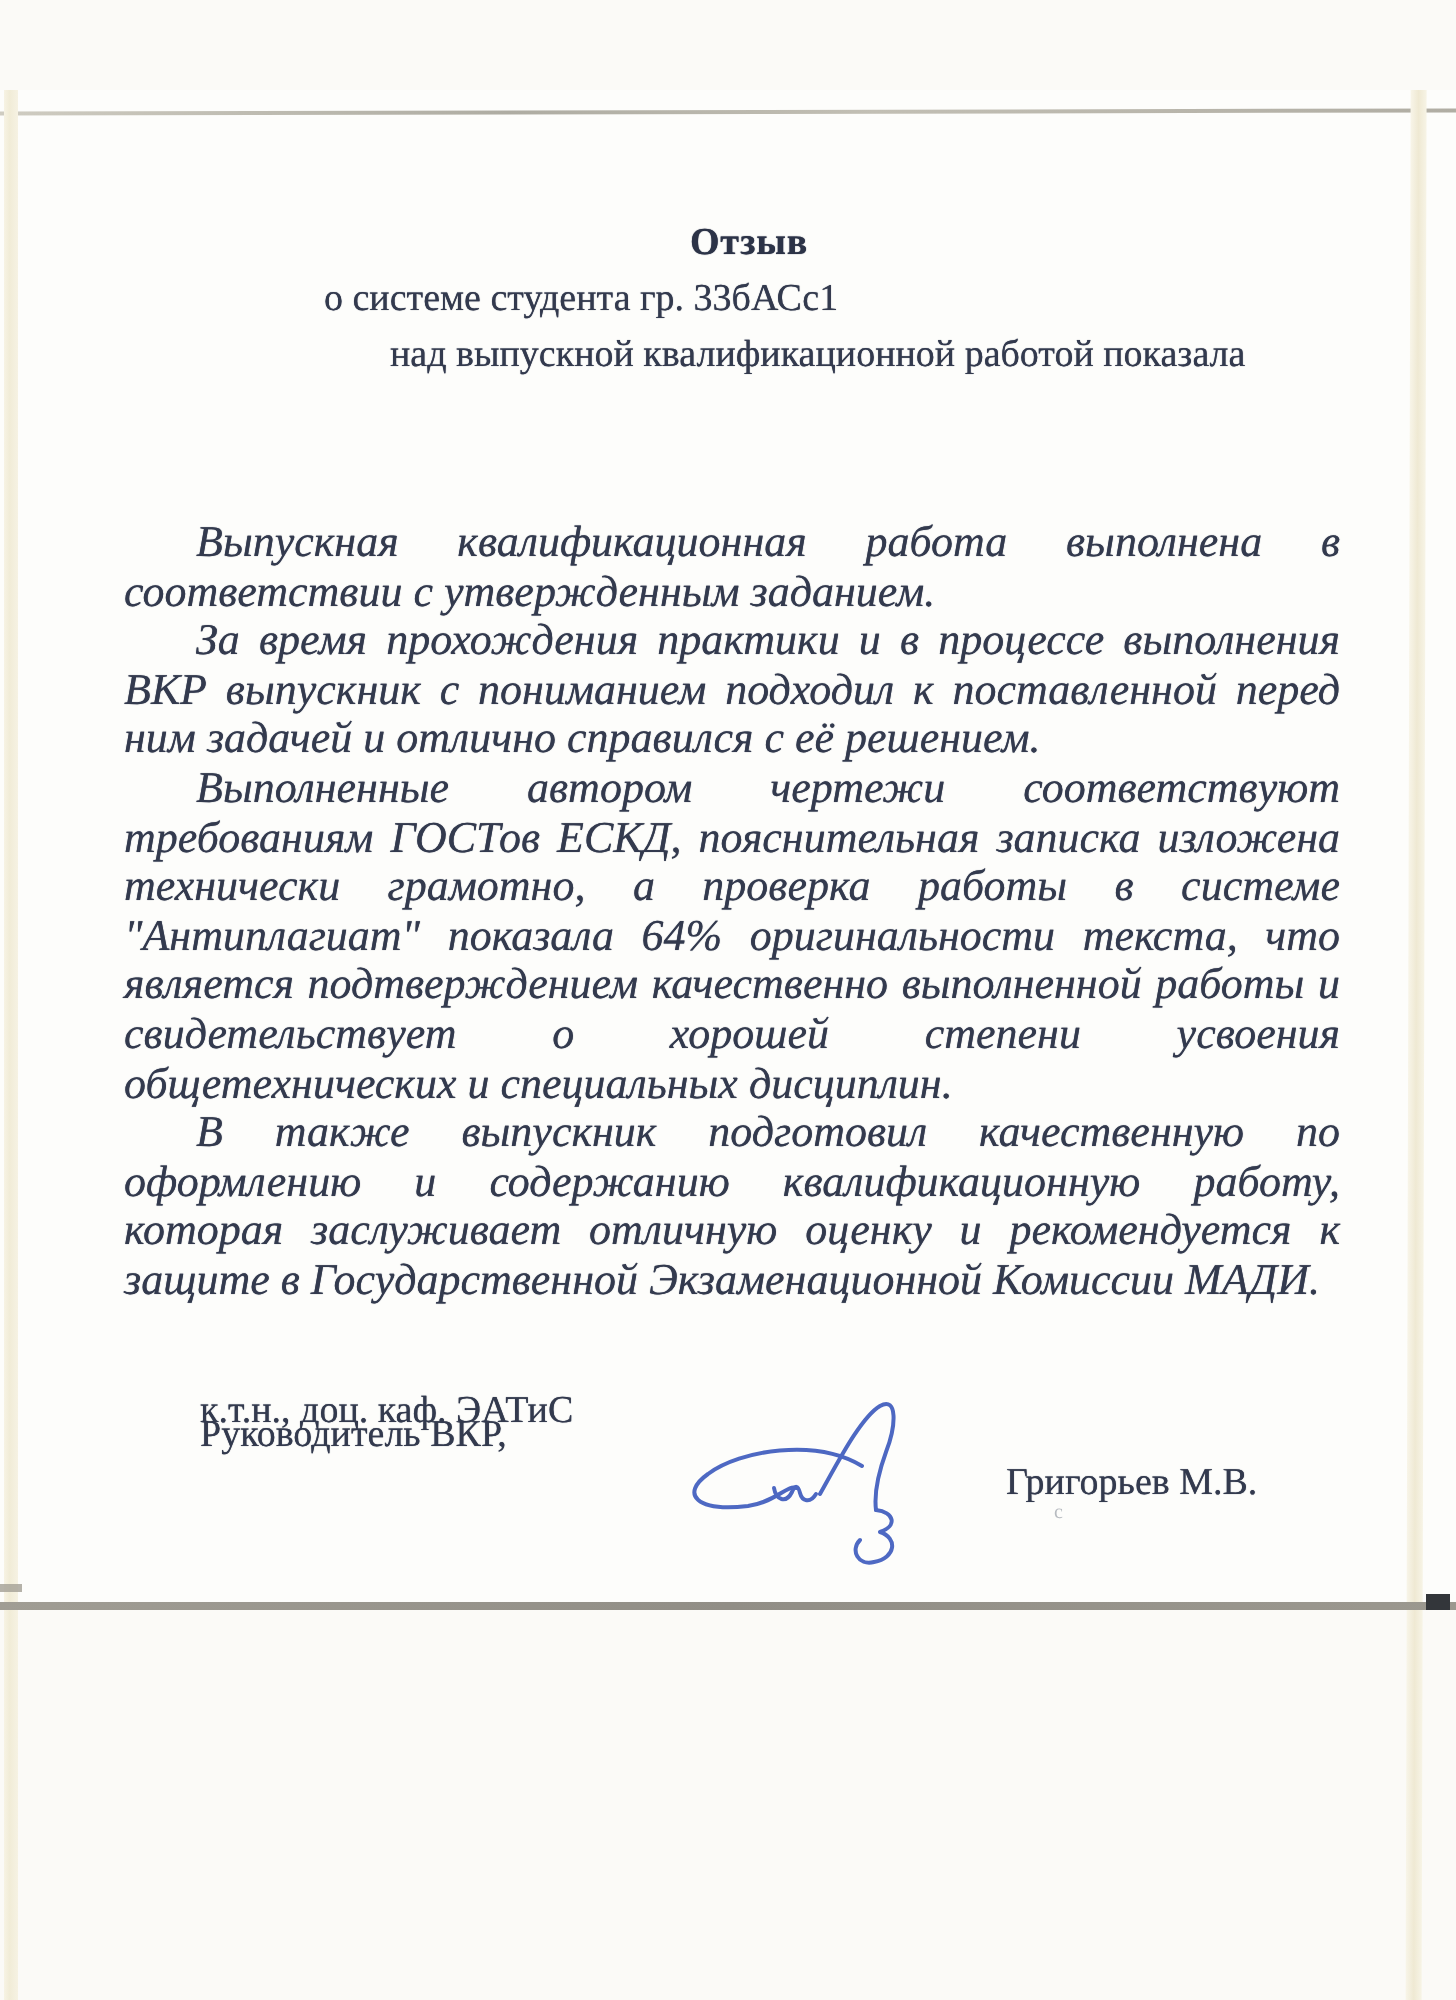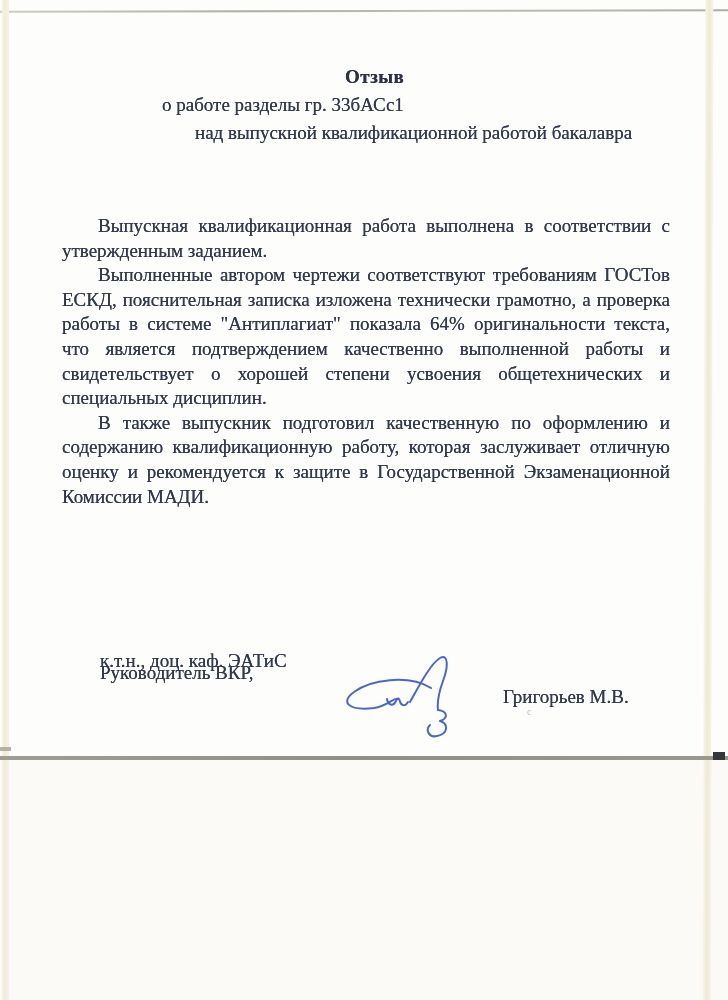--- a/index.html
+++ b/index.html
@@ -11,20 +11,21 @@
   }
   html,body{margin:0;padding:0;}
   body{
     width:728px;height:1000px;overflow:hidden;
     background:#fbfaf7;
     font-family:"Liberation Serif","DejaVu Serif",serif;
   }
   .scan{
     position:relative;width:728px;height:760px;
     background:var(--paper);
+    margin-top:45px;
   }
   
   .edge-top{
     position:absolute;top:10px;left:0;width:728px;height:2px;
     background:linear-gradient(to right,#cfccc1,#aeaca2 35%,#c2bfb4 60%,#b0ada3);
     transform:rotate(-0.12deg);
   }
   .edge-left{
     position:absolute;top:0;left:2px;width:7px;height:1000px;
     background:linear-gradient(to right,#f7f3e4,var(--cream) 40%,#f6f2e3);
@@ -57,22 +58,23 @@
   .sub{
     position:absolute;margin:0;font-size:19px;white-space:nowrap;
     text-shadow:0 0 .4px currentColor;
   }
   .sub-0{top:94px;left:162px;}
   .sub-1{top:122px;left:195px;}
   .sub-2{top:150px;left:161px;}
   .sub-3{top:178px;left:252px;}
   .body-text{
     position:absolute;top:214px;left:62px;width:608px;
-    font-size:19px;line-height:24.6px;text-align:justify;
+    font-size:22px;line-height:24.6px;text-align:justify;
     text-shadow:0 0 .4px currentColor;
+    font-style:italic;
   }
   .body-text p{margin:0;text-indent:36px;}
   .sig-role{
     position:absolute;left:100px;margin:0;font-size:19px;white-space:nowrap;
     text-shadow:0 0 .4px currentColor;
   }
   .sig-role-1{top:662px;}
   .sig-role-2{top:650px;}
   .sig-name{
     position:absolute;left:503px;top:686px;margin:0;font-size:19px;white-space:nowrap;
@@ -92,25 +94,26 @@
   <div class="edge-left"></div>
   <div class="edge-right"></div>
   <div class="edge-bottom"></div>
   <div class="corner-dark"></div>
   <div class="dash-left"></div>
 
   <div class="doc">
 
     <h1 class="title">Отзыв</h1>
 
-    <div class="sub sub-0">о работе разделы гр. 33бАСс1</div>
-    <div class="sub sub-1">над выпускной квалификационной работой бакалавра</div>
+    <div class="sub sub-0">о системе студента гр. 33бАСс1</div>
+    <div class="sub sub-1">над выпускной квалификационной работой показала</div>
 
     <div class="body-text">
       <p>Выпускная квалификационная работа выполнена в соответствии с утвержденным заданием.</p>
+      <p>За время прохождения практики и в процессе выполнения ВКР выпускник с пониманием подходил к поставленной перед ним задачей и отлично справился с её решением.</p>
       <p>Выполненные автором чертежи соответствуют требованиям ГОСТов ЕСКД, пояснительная записка изложена технически грамотно, а проверка работы в системе "Антиплагиат" показала 64% оригинальности текста, что является подтверждением качественно выполненной работы и свидетельствует о хорошей степени усвоения общетехнических и специальных дисциплин.</p>
       <p>В также выпускник подготовил качественную по оформлению и содержанию квалификационную работу, которая заслуживает отличную оценку и рекомендуется к защите в Государственной Экзаменационной Комиссии МАДИ.</p>
     </div>
 
     <div class="sig-role sig-role-1">Руководитель ВКР,</div>
     <div class="sig-role sig-role-2">к.т.н., доц. каф. ЭАТиС</div>
 
     <svg class="signature-svg" width="150" height="95" viewBox="0 0 150 95">
       <g fill="none" stroke="#3f5cbe" stroke-width="2" stroke-linecap="round" stroke-linejoin="round" opacity="0.92">
         <path d="M 101 40 C 78 26, 40 32, 24 44 C 10 54, 18 63, 44 60 C 58 58, 64 49, 68 51"></path>

